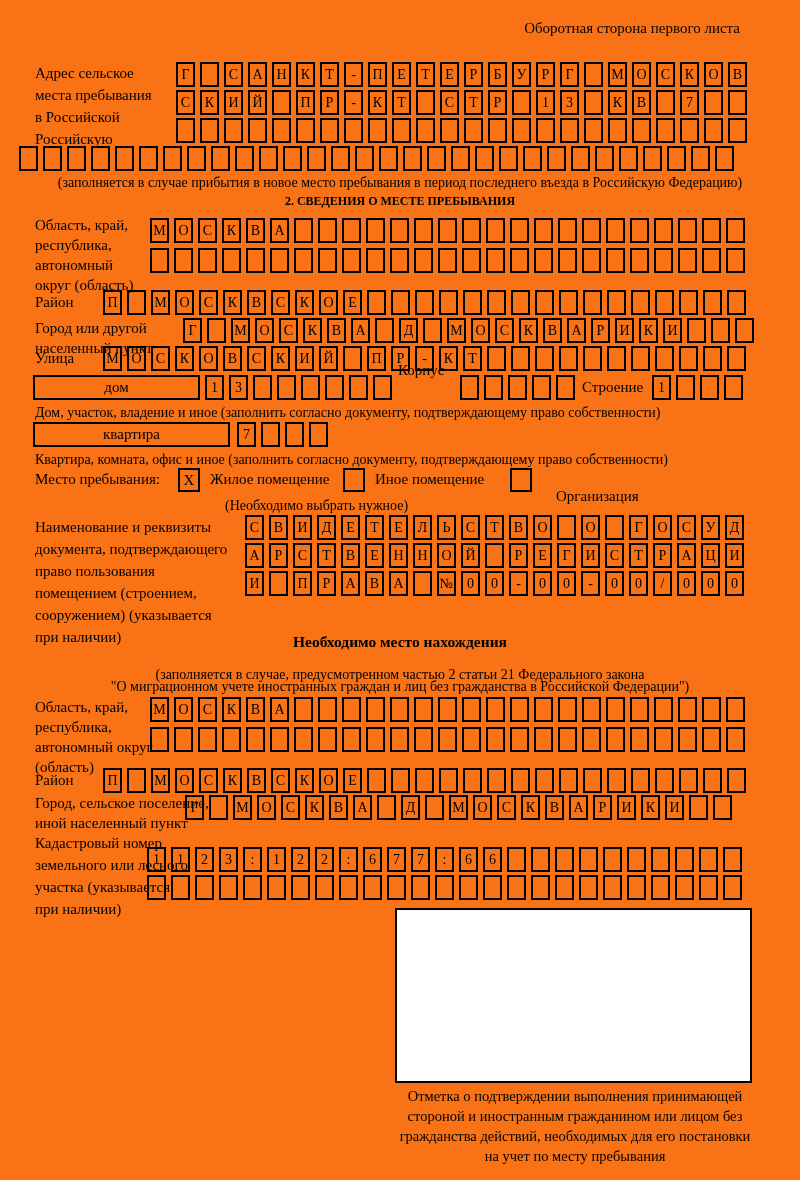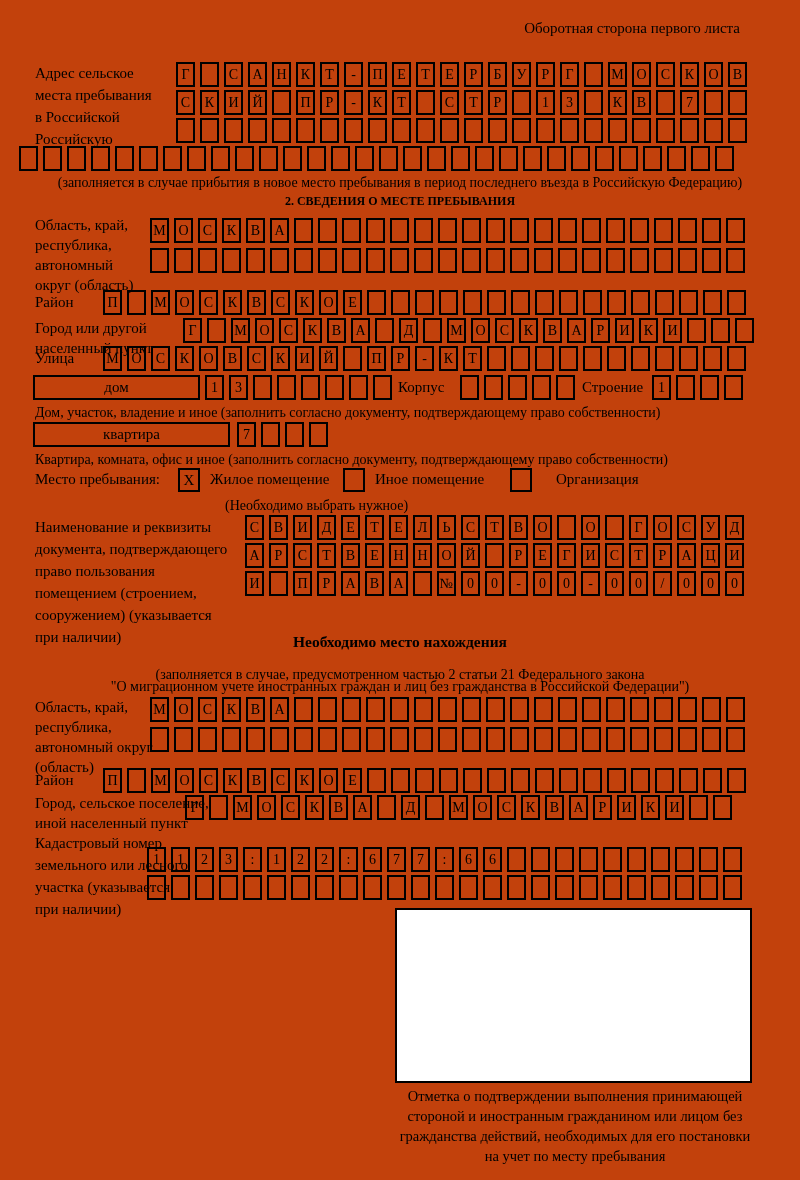--- a/index.html
+++ b/index.html
@@ -1,16 +1,16 @@
 <!DOCTYPE html>
 <html><head>
 <meta charset="utf-8">
 <style>
   html,body{margin:0;padding:0;background:#fff;}
-  .page{position:relative;width:800px;height:1180px;background:#c2410c;color:#000;
+  .page{position:relative;width:800px;height:1180px;background:#f97316;color:#000;
         font-family:"Liberation Serif", serif;overflow:hidden;}
   .cells{position:absolute;display:flex;gap:5px;}
   .cell{width:19px;height:25px;border:2px solid #000;box-sizing:border-box;flex:0 0 auto;
         display:flex;align-items:center;justify-content:center;font-size:14px;line-height:1;}
   .label{position:absolute;font-size:15px;line-height:20px;}
   .lh22 div{line-height:22px;}
   .lh20 div{line-height:20px;}
   .caption{position:absolute;font-size:14px;line-height:18px;}
   .center{left:0;width:800px;text-align:center;}
   .title{position:absolute;left:0;width:800px;text-align:center;font-weight:bold;font-size:12px;}
@@ -307,21 +307,21 @@
   <div class="cells" style="top:375px;left:205px;">
       <span class="cell">1</span>
       <span class="cell">3</span>
       <span class="cell"></span>
       <span class="cell"></span>
       <span class="cell"></span>
       <span class="cell"></span>
       <span class="cell"></span>
       <span class="cell"></span>
     </div>
-  <div class="label" style="top:377px;left:398px;">Корпус</div>
+  <div class="label" style="top:360px;left:398px;">Корпус</div>
   <div class="cells" style="top:375px;left:460px;">
       <span class="cell"></span>
       <span class="cell"></span>
       <span class="cell"></span>
       <span class="cell"></span>
       <span class="cell"></span>
     </div>
   <div class="label" style="top:377px;left:582px;">Строение</div>
   <div class="cells" style="top:375px;left:652px;">
       <span class="cell">1</span>
@@ -339,21 +339,21 @@
       <span class="cell"></span>
     </div>
   <div class="caption" style="top:451px;left:35px;">Квартира, комната, офис и иное (заполнить согласно документу, подтверждающему право собственности)</div>
 
   <div class="mestorow" style="top:471px;left:35px;">Место пребывания:</div>
   <span class="checkbox" style="top:468px;left:178px;">X</span>
   <div class="mestorow" style="top:471px;left:210px;">Жилое помещение</div>
   <span class="checkbox" style="top:468px;left:343px;"></span>
   <div class="mestorow" style="top:471px;left:375px;">Иное помещение</div>
   <span class="checkbox" style="top:468px;left:510px;"></span>
-  <div class="mestorow" style="top:471px;left:556px;font-family:Liberation Serif, serif;">Организация</div>
+  <div class="mestorow" style="top:488px;left:556px;font-family:Liberation Serif, serif;">Организация</div>
   <div class="caption" style="top:497px;left:225px;">(Необходимо выбрать нужное)</div>
 
   <div class="label lh22" style="top:516px;left:35px;width:205px;">
       <div>Наименование и реквизиты</div>
       <div>документа, подтверждающего</div>
       <div>право пользования</div>
       <div>помещением (строением,</div>
       <div>сооружением) (указывается</div>
       <div>при наличии)</div>
     </div>

